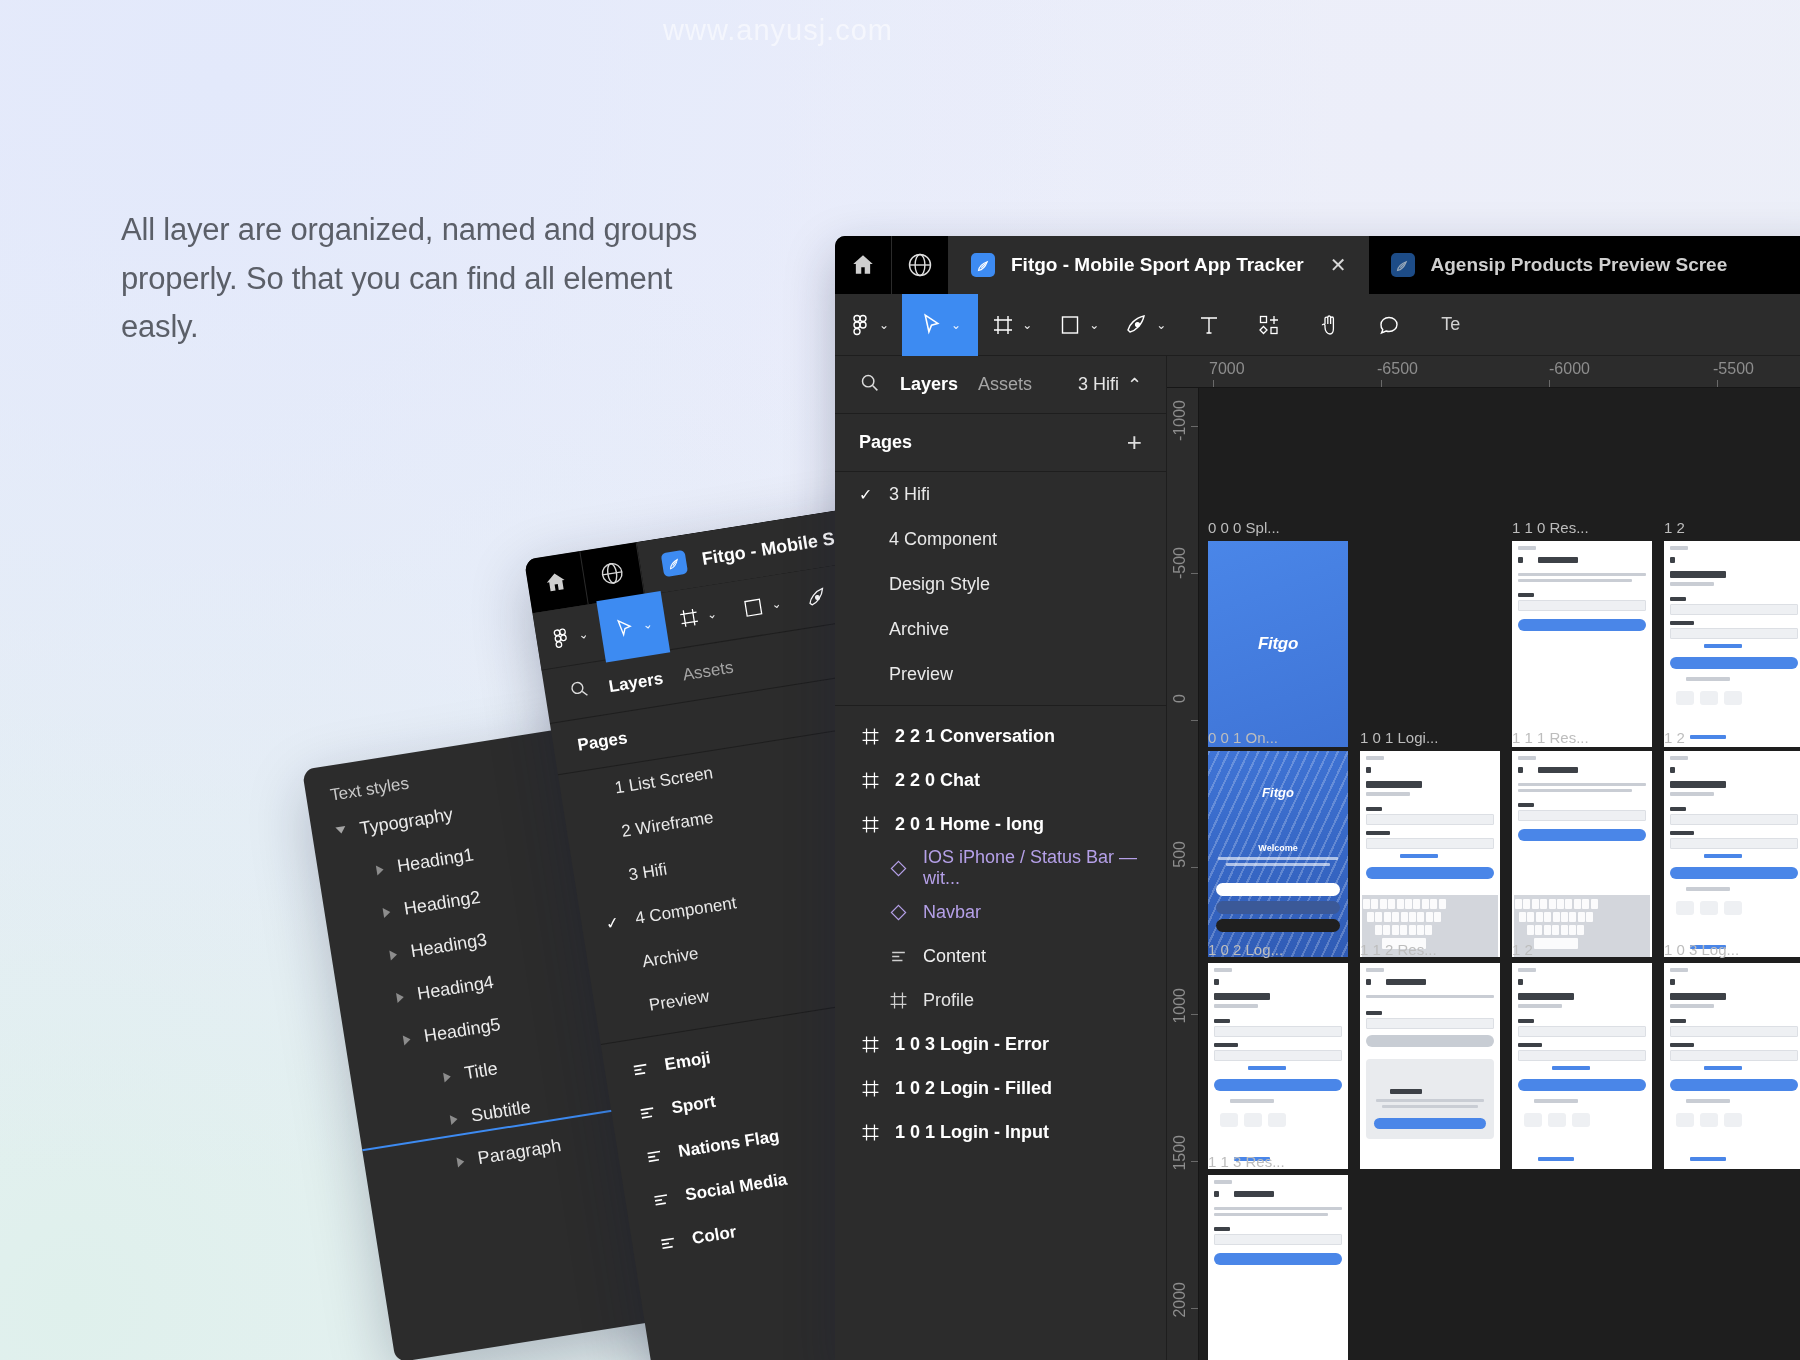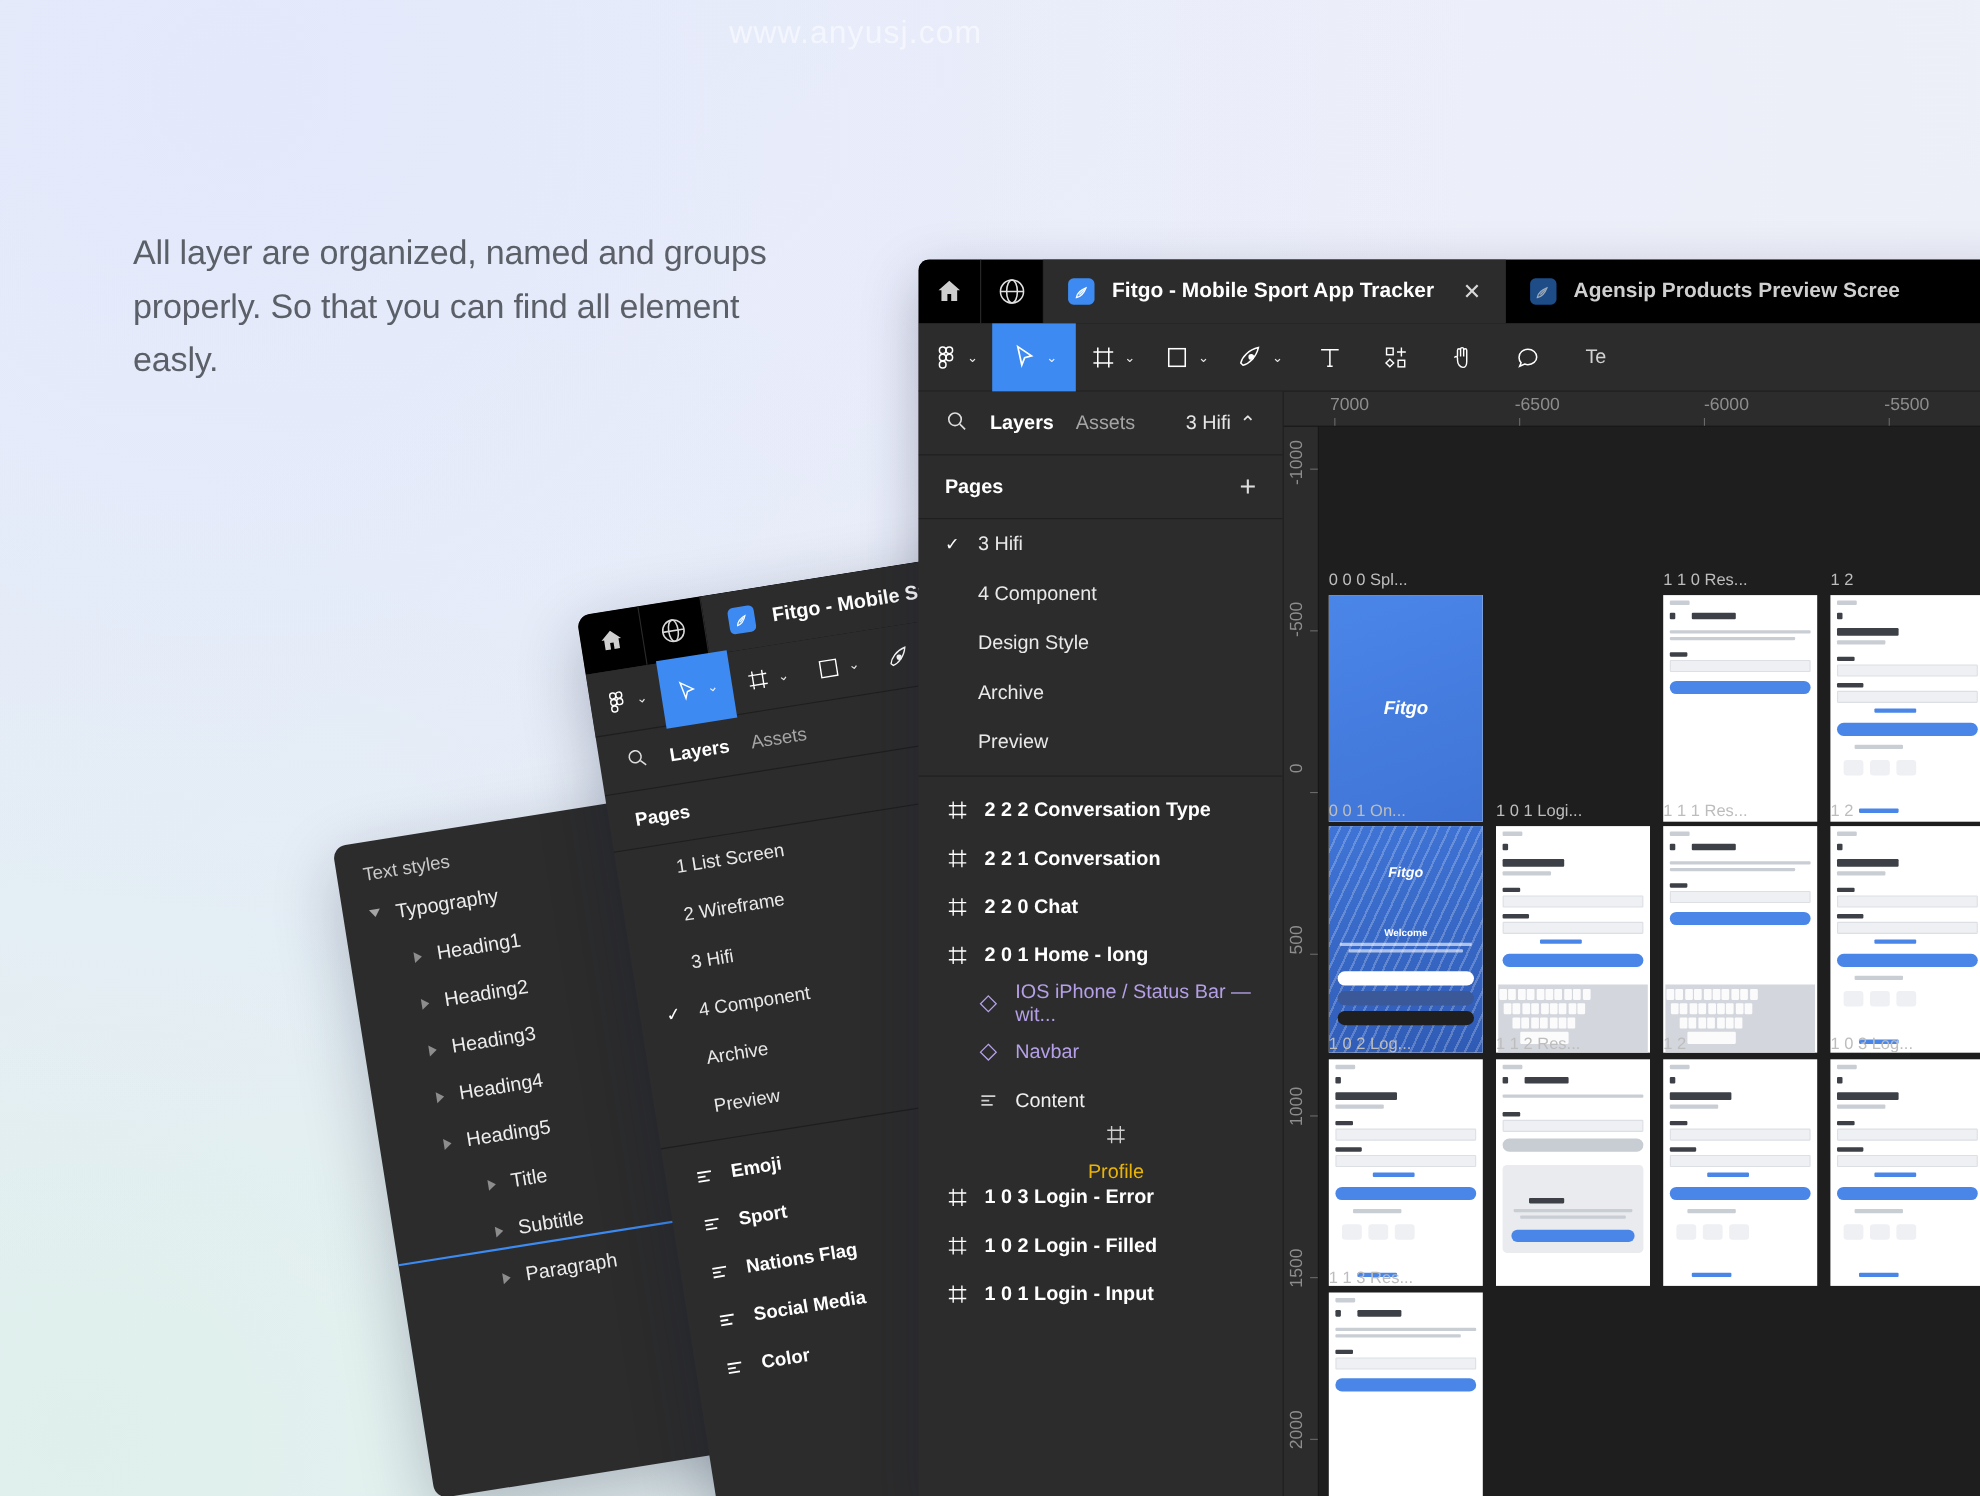--- a/index.html
+++ b/index.html
@@ -73,21 +73,21 @@
               font-size:18px; font-weight:700; color:#fff;
               border-bottom:1px solid #1e1e1e; }
   .pageshdr .plus { margin-left:auto; font-size:26px; font-weight:300; color:#ddd; }
 
   .prow { display:flex; align-items:center; height:45px; padding:0 24px; font-size:18px; color:#e9e9e9; }
   .prow .chk { width:30px; flex:none; font-size:16px; color:#fff; }
   .lrow { display:flex; align-items:center; gap:14px; height:44px; padding:0 24px; font-size:18px; }
   .lrow.frame { font-weight:700; color:#fff; }
   .lrow.inst { color:#b5a0e8; padding-left:52px; }
   .lrow.grp  { color:#efefef; padding-left:52px; }
-  .lrow.sub  { color:#eab308; padding-left:52px;flex-direction:column; }
+  .lrow.sub  { color:#e5e5e5; padding-left:52px; }
   .ico { width:22px; flex:none; display:flex; align-items:center; justify-content:center; }
   .sep { height:1px; background:#1e1e1e; margin:8px 0; }
 
   
   #mainwin {
     position:absolute; left:835px; top:236px; width:1010px; height:1130px;
   }
   #mainwin .body { display:flex; height:calc(100% - 120px); }
   #mainwin .left { width:332px; flex:none; background:#2c2c2c; border-right:1px solid #1e1e1e;
                    overflow:hidden; }
@@ -499,28 +499,20 @@
     </div>
         </div>
       <div class="sep"></div>
       <div id="mainlayers">
           <div class="lrow frame">
       <span class="ico">
               <svg width="19" height="19" viewBox="0 0 24 24" fill="none" stroke="#ffffff" stroke-width="1.6">
                 <path d="M7 2v20M17 2v20M2 7h20M2 17h20"></path>
               </svg>
             </span>
-      <span>2 2 2 Conversation Type</span>
-    </div>
-          <div class="lrow frame">
-      <span class="ico">
-              <svg width="19" height="19" viewBox="0 0 24 24" fill="none" stroke="#ffffff" stroke-width="1.6">
-                <path d="M7 2v20M17 2v20M2 7h20M2 17h20"></path>
-              </svg>
-            </span>
       <span>2 2 1 Conversation</span>
     </div>
           <div class="lrow frame">
       <span class="ico">
               <svg width="19" height="19" viewBox="0 0 24 24" fill="none" stroke="#ffffff" stroke-width="1.6">
                 <path d="M7 2v20M17 2v20M2 7h20M2 17h20"></path>
               </svg>
             </span>
       <span>2 2 0 Chat</span>
     </div>

